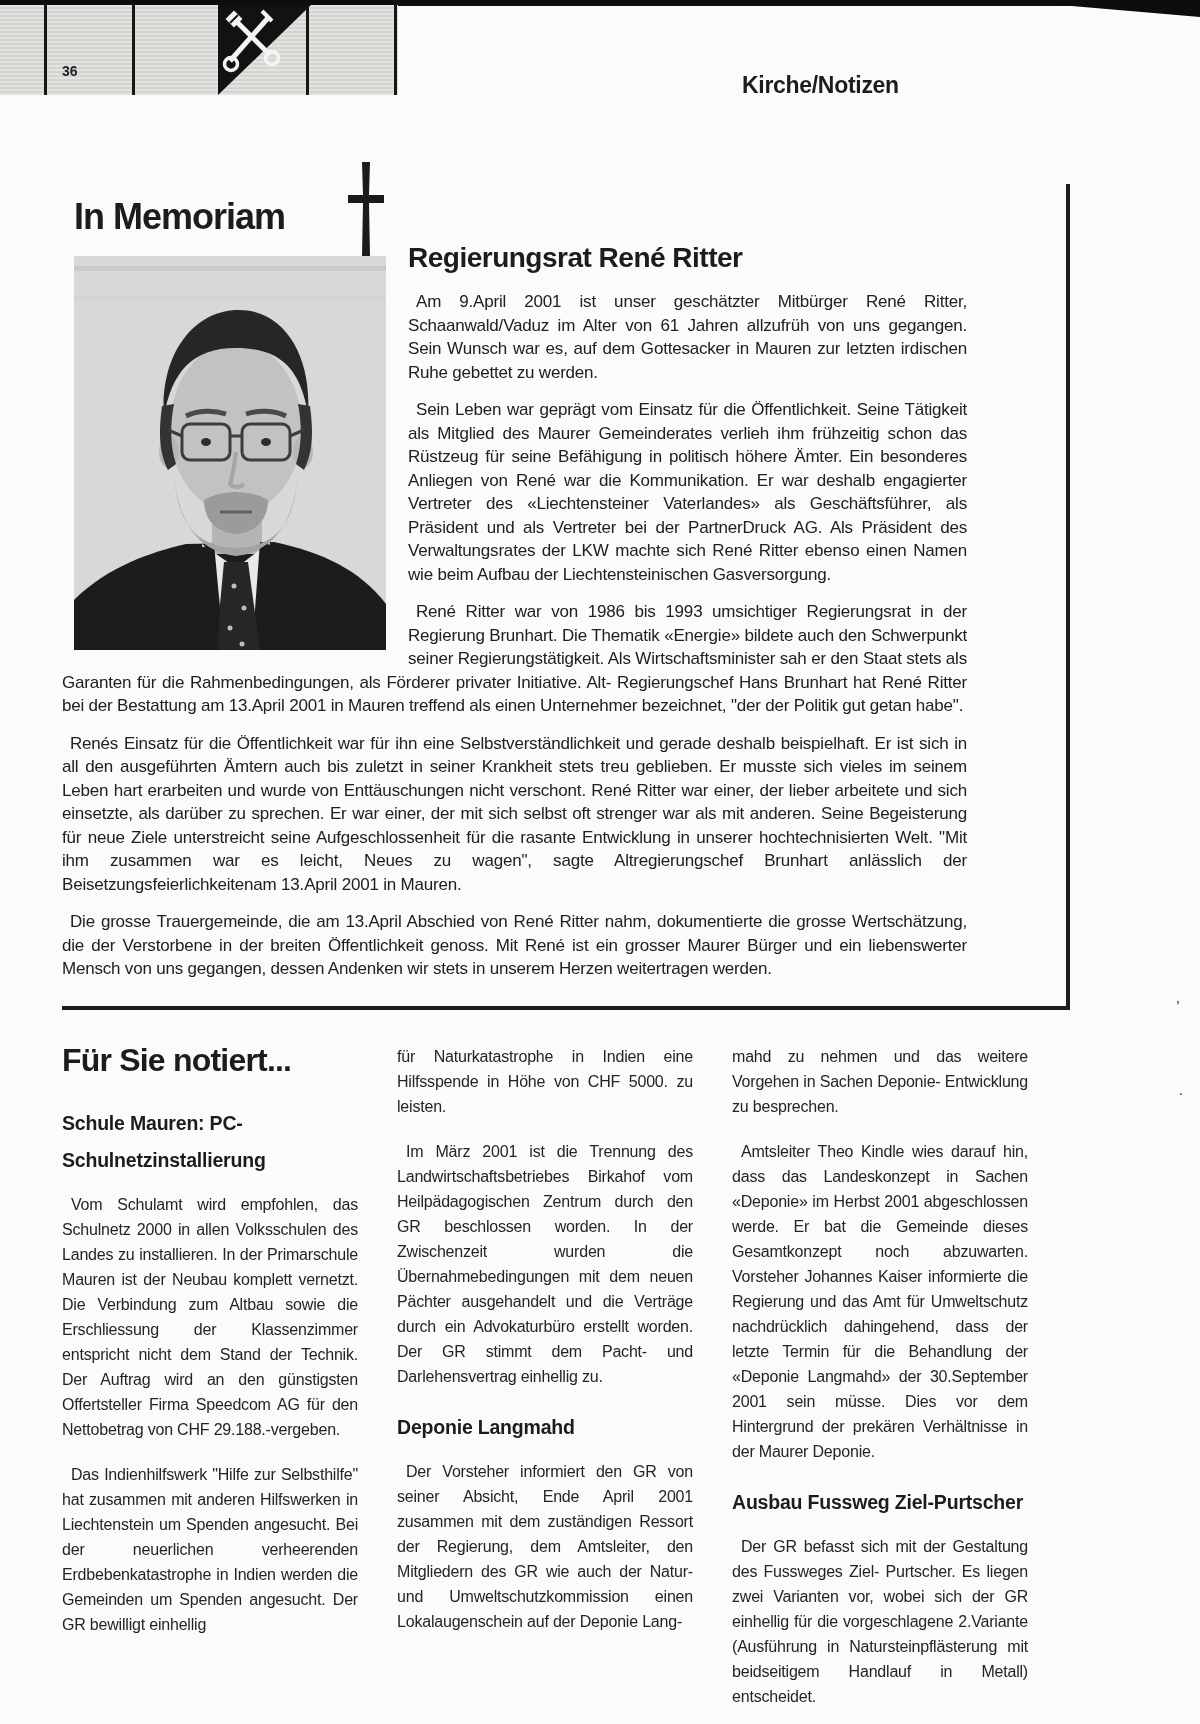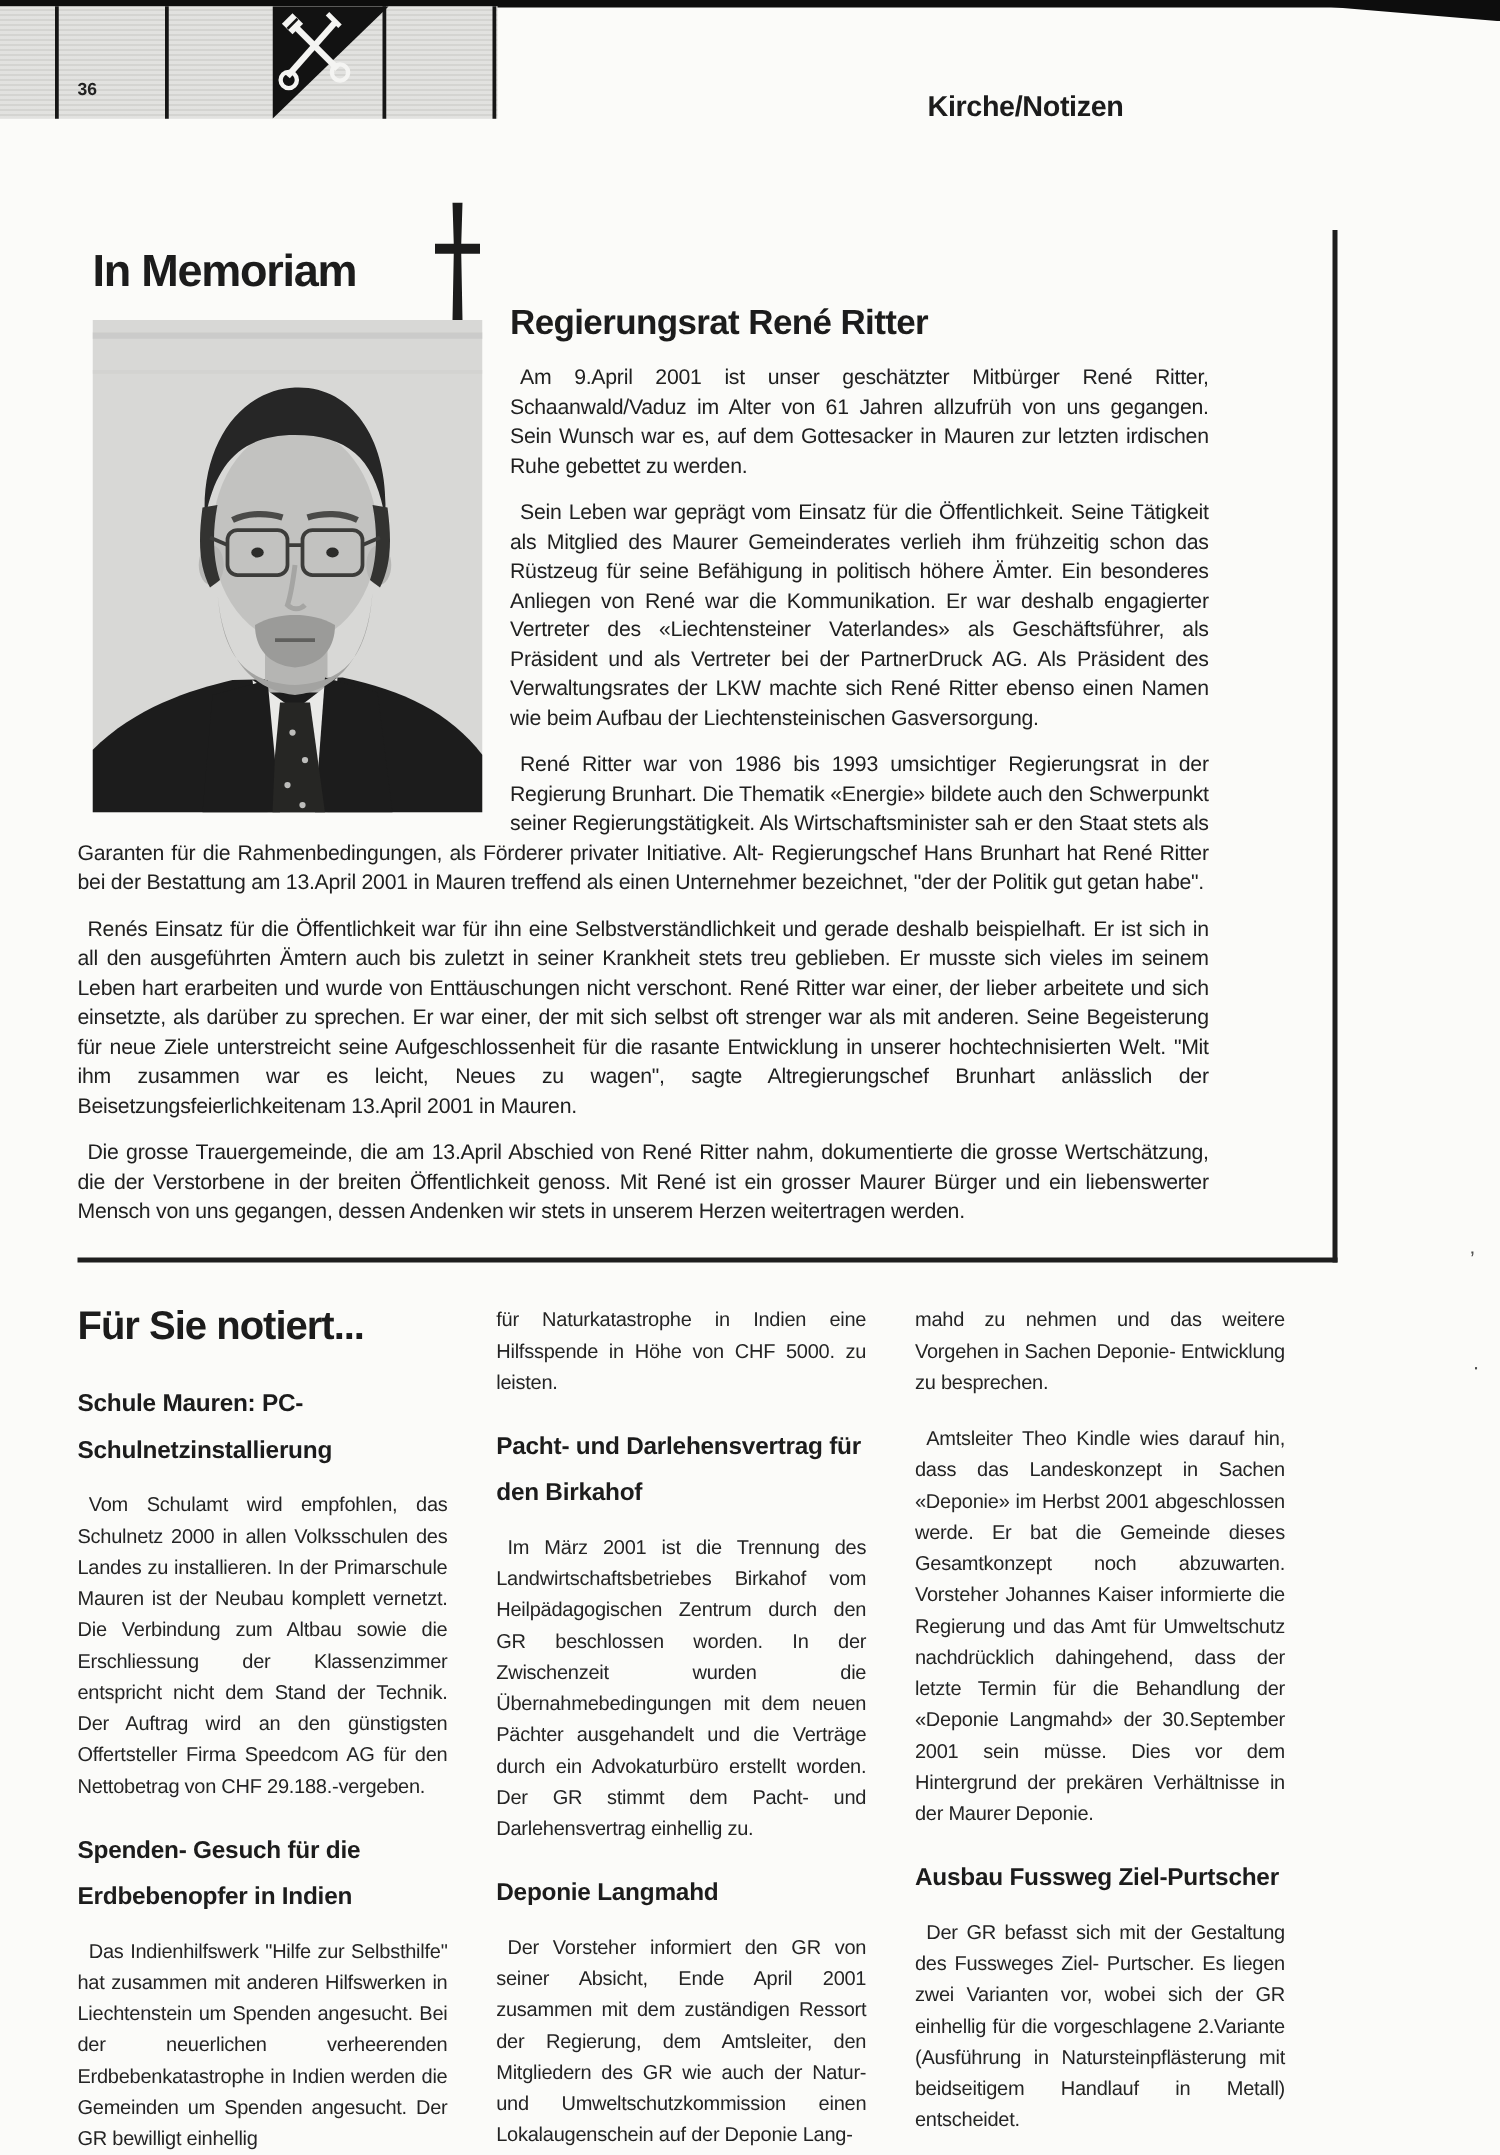--- a/index.html
+++ b/index.html
@@ -122,26 +122,24 @@
   <p class="ob">René Ritter war von 1986 bis 1993 umsichtiger Regierungsrat in der Regierung Brunhart. Die Thematik «Energie» bildete auch den Schwerpunkt seiner Regierungstätigkeit. Als Wirtschaftsminister sah er den Staat stets als Garanten für die Rahmenbedingungen, als Förderer privater Initiative. Alt- Regierungschef Hans Brunhart hat René Ritter bei der Bestattung am 13.April 2001 in Mauren treffend als einen Unternehmer bezeichnet, "der der Politik  gut getan habe".</p>
   <p class="ob">Renés Einsatz für die Öffentlichkeit war für ihn eine Selbstverständlichkeit und gerade deshalb beispielhaft. Er ist sich in all den ausgeführten Ämtern auch bis zuletzt in seiner Krankheit stets treu geblieben. Er musste sich vieles im seinem Leben hart erarbeiten und wurde von Enttäuschungen nicht verschont. René Ritter war einer, der lieber arbeitete und sich einsetzte, als darüber zu sprechen. Er war einer, der mit sich selbst oft strenger war als mit anderen. Seine Begeisterung für neue Ziele unterstreicht seine Aufgeschlossenheit für die rasante Entwicklung in unserer hochtechnisierten Welt. "Mit ihm zusammen war es leicht, Neues zu wagen", sagte Altregierungschef Brunhart anlässlich der Beisetzungsfeierlichkeitenam 13.April 2001 in Mauren.</p>
   <p class="ob">Die grosse Trauergemeinde, die am 13.April Abschied von René Ritter nahm, dokumentierte die grosse Wertschätzung, die der Verstorbene in der breiten Öffentlichkeit genoss. Mit René ist ein grosser Maurer Bürger und ein liebenswerter Mensch von uns gegangen, dessen Andenken wir stets in unserem Herzen weitertragen werden.</p>
 </div>
 
 <div class="notes">
   <div>
     <h1 class="notes-title">Für Sie notiert...</h1>
     <h3 class="note-h">Schule Mauren: PC-Schulnetzinstallierung</h3>
     <p class="note-p">Vom Schulamt wird empfohlen, das Schulnetz 2000 in allen Volksschulen des Landes zu installieren. In der Primarschule Mauren ist der Neubau komplett vernetzt. Die Verbindung zum Altbau sowie die Erschliessung der Klassenzimmer entspricht nicht dem Stand der Technik. Der Auftrag wird an den günstigsten Offertsteller Firma Speedcom AG für den Nettobetrag von CHF 29.188.-vergeben.</p>
-    <h3 class="note-h">Spenden- Gesuch für die Erdbebenopfer in Indien</h3>
     <p class="note-p">Das Indienhilfswerk "Hilfe zur Selbsthilfe" hat zusammen mit anderen Hilfswerken in Liechtenstein um Spenden angesucht. Bei der neuerlichen verheerenden Erdbebenkatastrophe in Indien werden die Gemeinden um Spenden angesucht. Der GR bewilligt einhellig</p>
   </div>
   <div>
     <p class="note-p cont">für Naturkatastrophe in Indien eine Hilfsspende in Höhe von CHF 5000. zu leisten.</p>
-    <h3 class="note-h">Pacht- und Darlehensvertrag für den Birkahof</h3>
     <p class="note-p">Im März 2001 ist die Trennung des Landwirtschaftsbetriebes Birkahof vom Heilpädagogischen Zentrum durch den GR beschlossen worden. In der Zwischenzeit wurden die Übernahmebedingungen mit dem neuen Pächter ausgehandelt und die Verträge durch ein Advokaturbüro erstellt worden. Der GR stimmt dem Pacht- und Darlehensvertrag einhellig zu.</p>
     <h3 class="note-h">Deponie Langmahd</h3>
     <p class="note-p">Der Vorsteher informiert den GR von seiner Absicht, Ende April 2001 zusammen mit dem zuständigen Ressort der Regierung, dem Amtsleiter, den Mitgliedern des GR wie auch der Natur- und Umweltschutzkommission einen Lokalaugenschein auf der Deponie Lang-</p>
   </div>
   <div>
     <p class="note-p cont">mahd zu nehmen und das weitere Vorgehen in Sachen Deponie- Entwicklung zu besprechen.</p>
     <p class="note-p">Amtsleiter Theo Kindle wies darauf hin, dass das Landeskonzept in Sachen «Deponie» im Herbst 2001 abgeschlossen werde. Er bat die Gemeinde dieses Gesamtkonzept noch abzuwarten. Vorsteher Johannes Kaiser informierte die Regierung und das Amt für Umweltschutz nachdrücklich dahingehend, dass der letzte Termin für die Behandlung der «Deponie Langmahd» der 30.September  2001 sein müsse. Dies vor dem Hintergrund der prekären Verhältnisse in der Maurer Deponie.</p>
     <h3 class="note-h">Ausbau Fussweg Ziel-Purtscher</h3>
     <p class="note-p">Der GR befasst sich mit der Gestaltung des Fussweges Ziel- Purtscher. Es liegen zwei Varianten vor, wobei sich der GR einhellig für die vorgeschlagene 2.Variante (Ausführung in Natursteinpflästerung mit beidseitigem Handlauf in Metall) entscheidet.</p>
   </div>

